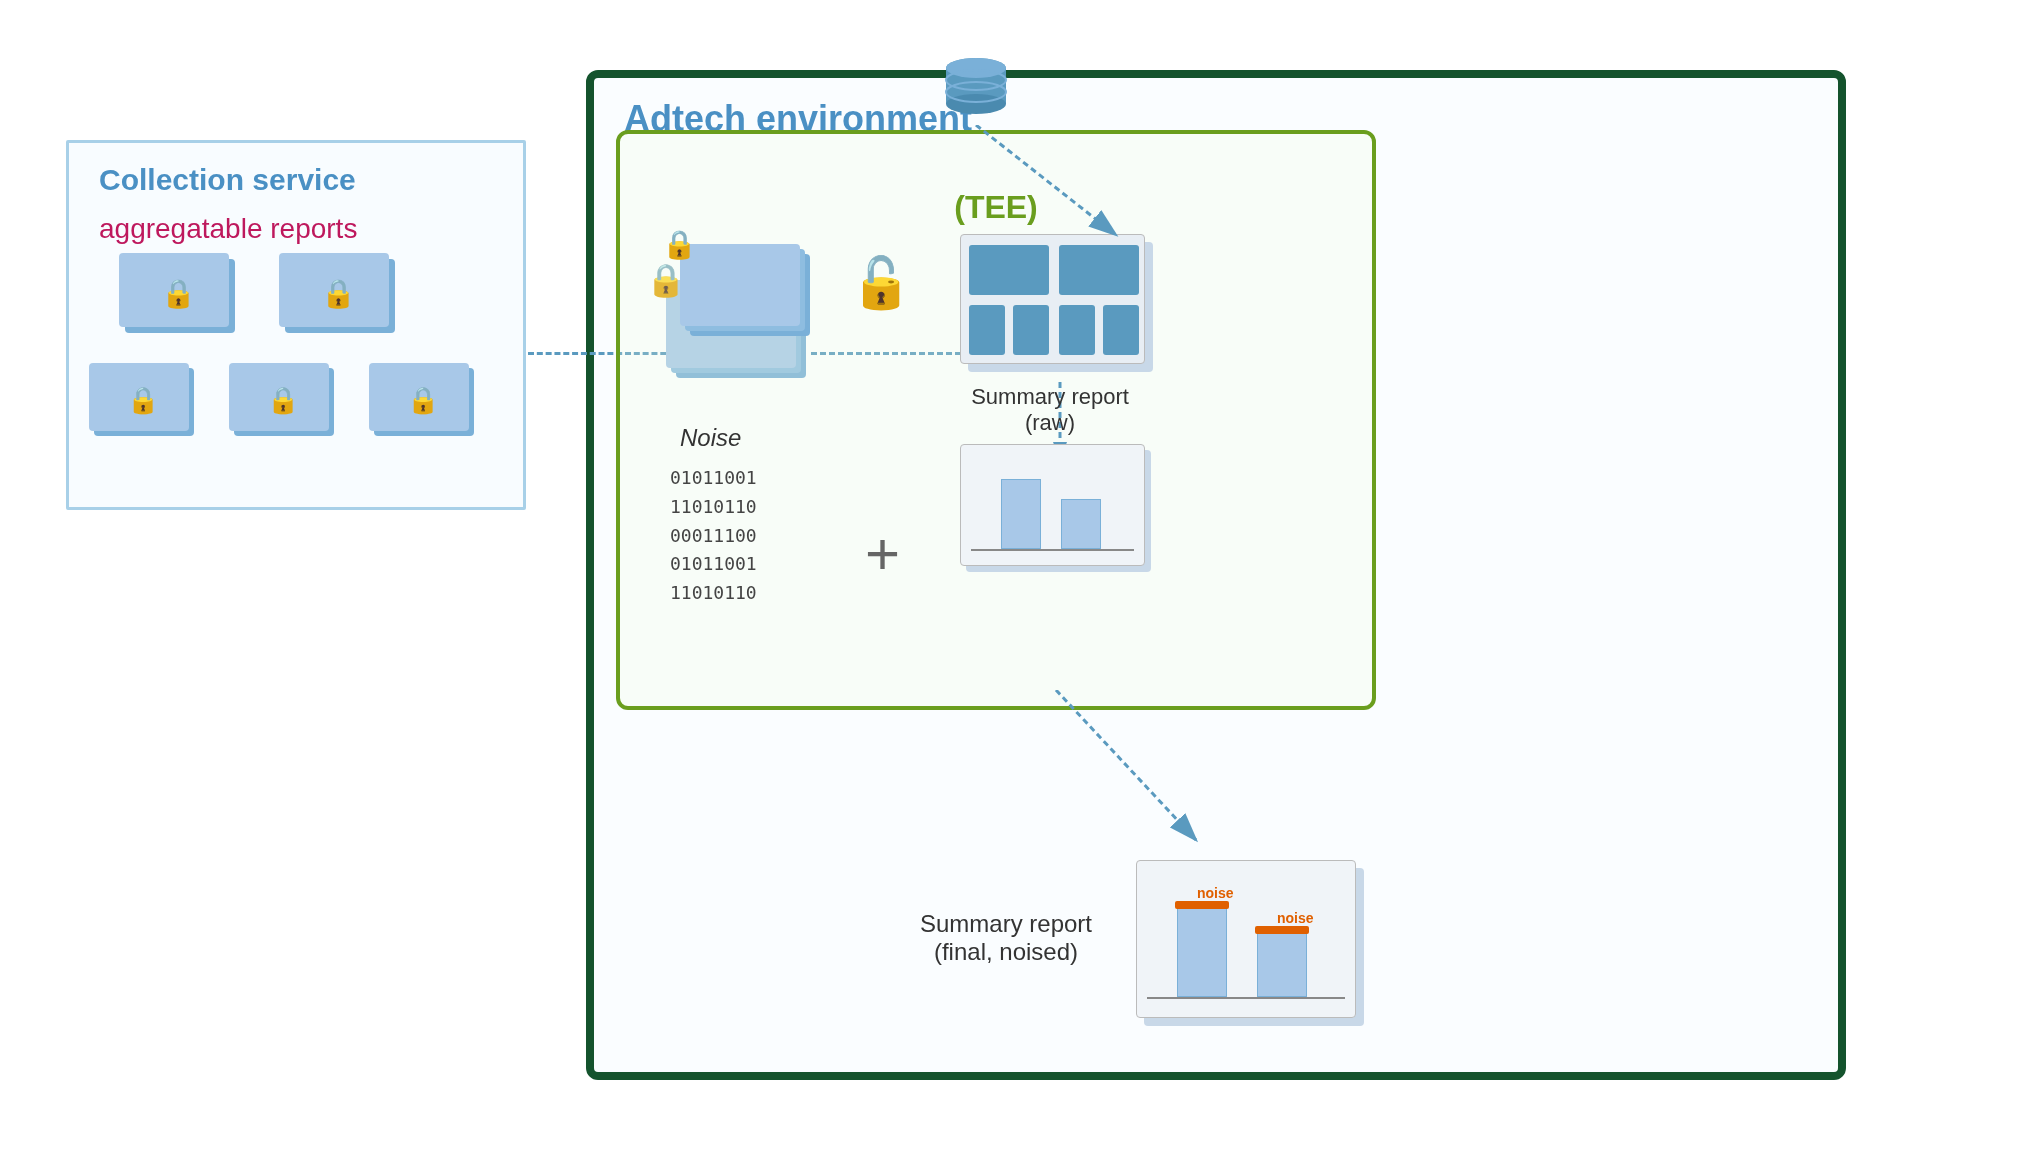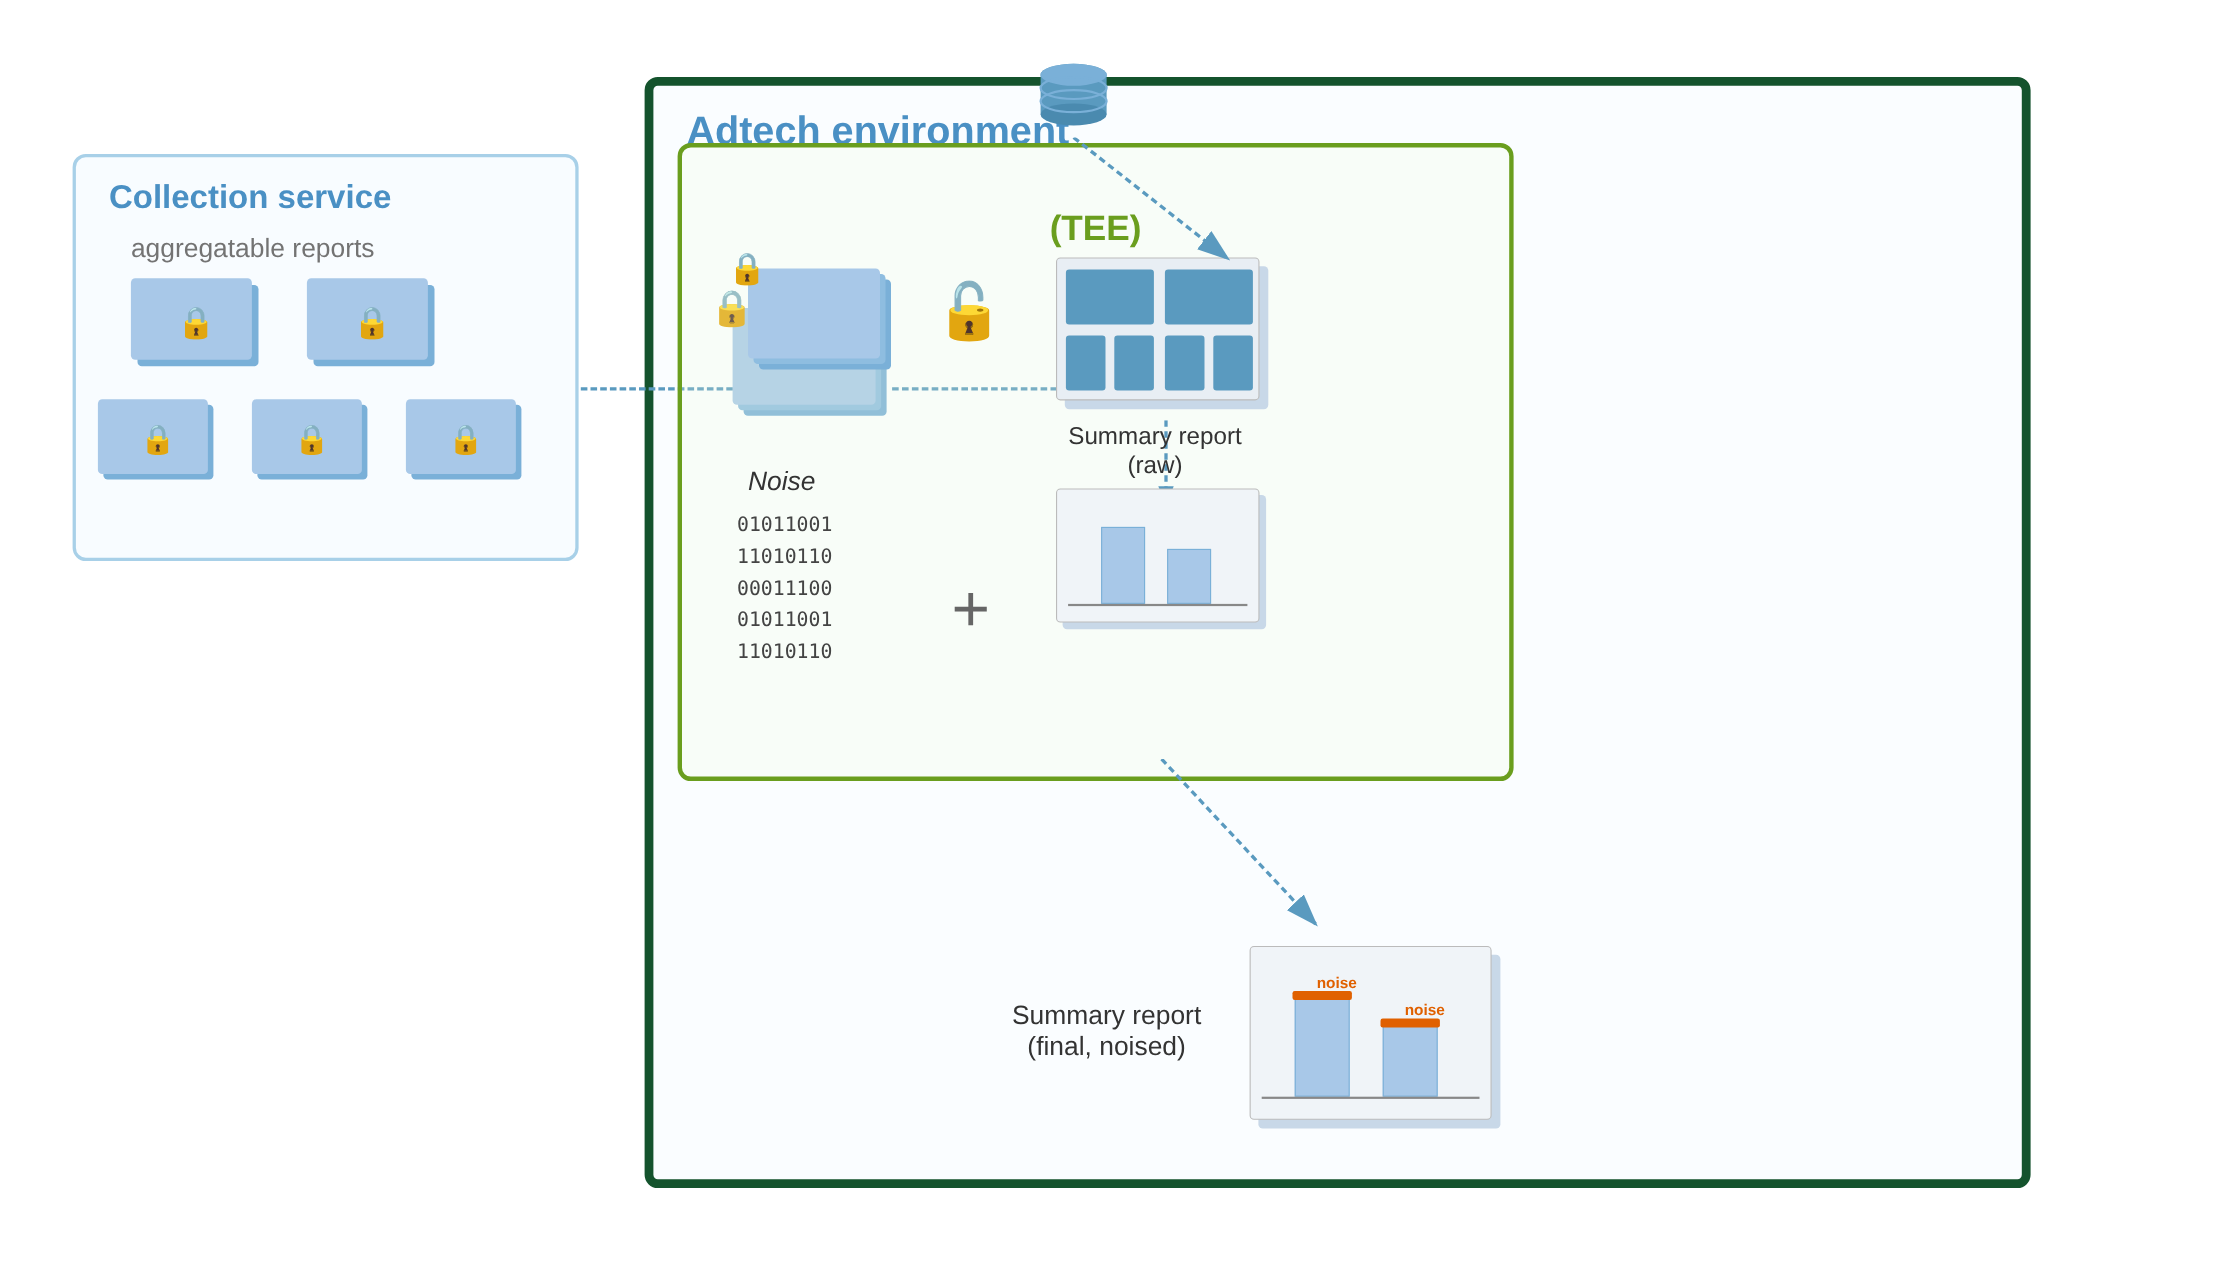--- a/index.html
+++ b/index.html
@@ -41,38 +41,37 @@
     }
 
     
     .collection-box {
       position: absolute;
       left: 30px;
       top: 100px;
       width: 460px;
       height: 370px;
       border: 3px solid #a8d0e8;
-      border-radius: 12px;
+      border-radius: 2px;
       background: rgba(220, 240, 255, 0.2);
     }
     .collection-label {
       position: absolute;
       top: 20px;
       left: 30px;
       font-size: 30px;
       font-weight: bold;
       color: #4a90c4;
     }
     .collection-sublabel {
       position: absolute;
       top: 70px;
       left: 30px;
-      font-size: 24px;
-      color: #737373;
-      margin-left: 20px;
+      font-size: 28px;
+      color: #be185d;
     }
 
     
     .agg-service-box {
       position: absolute;
       left: 580px;
       top: 90px;
       width: 760px;
       height: 580px;
       border: 4px solid #6a9e1e;

